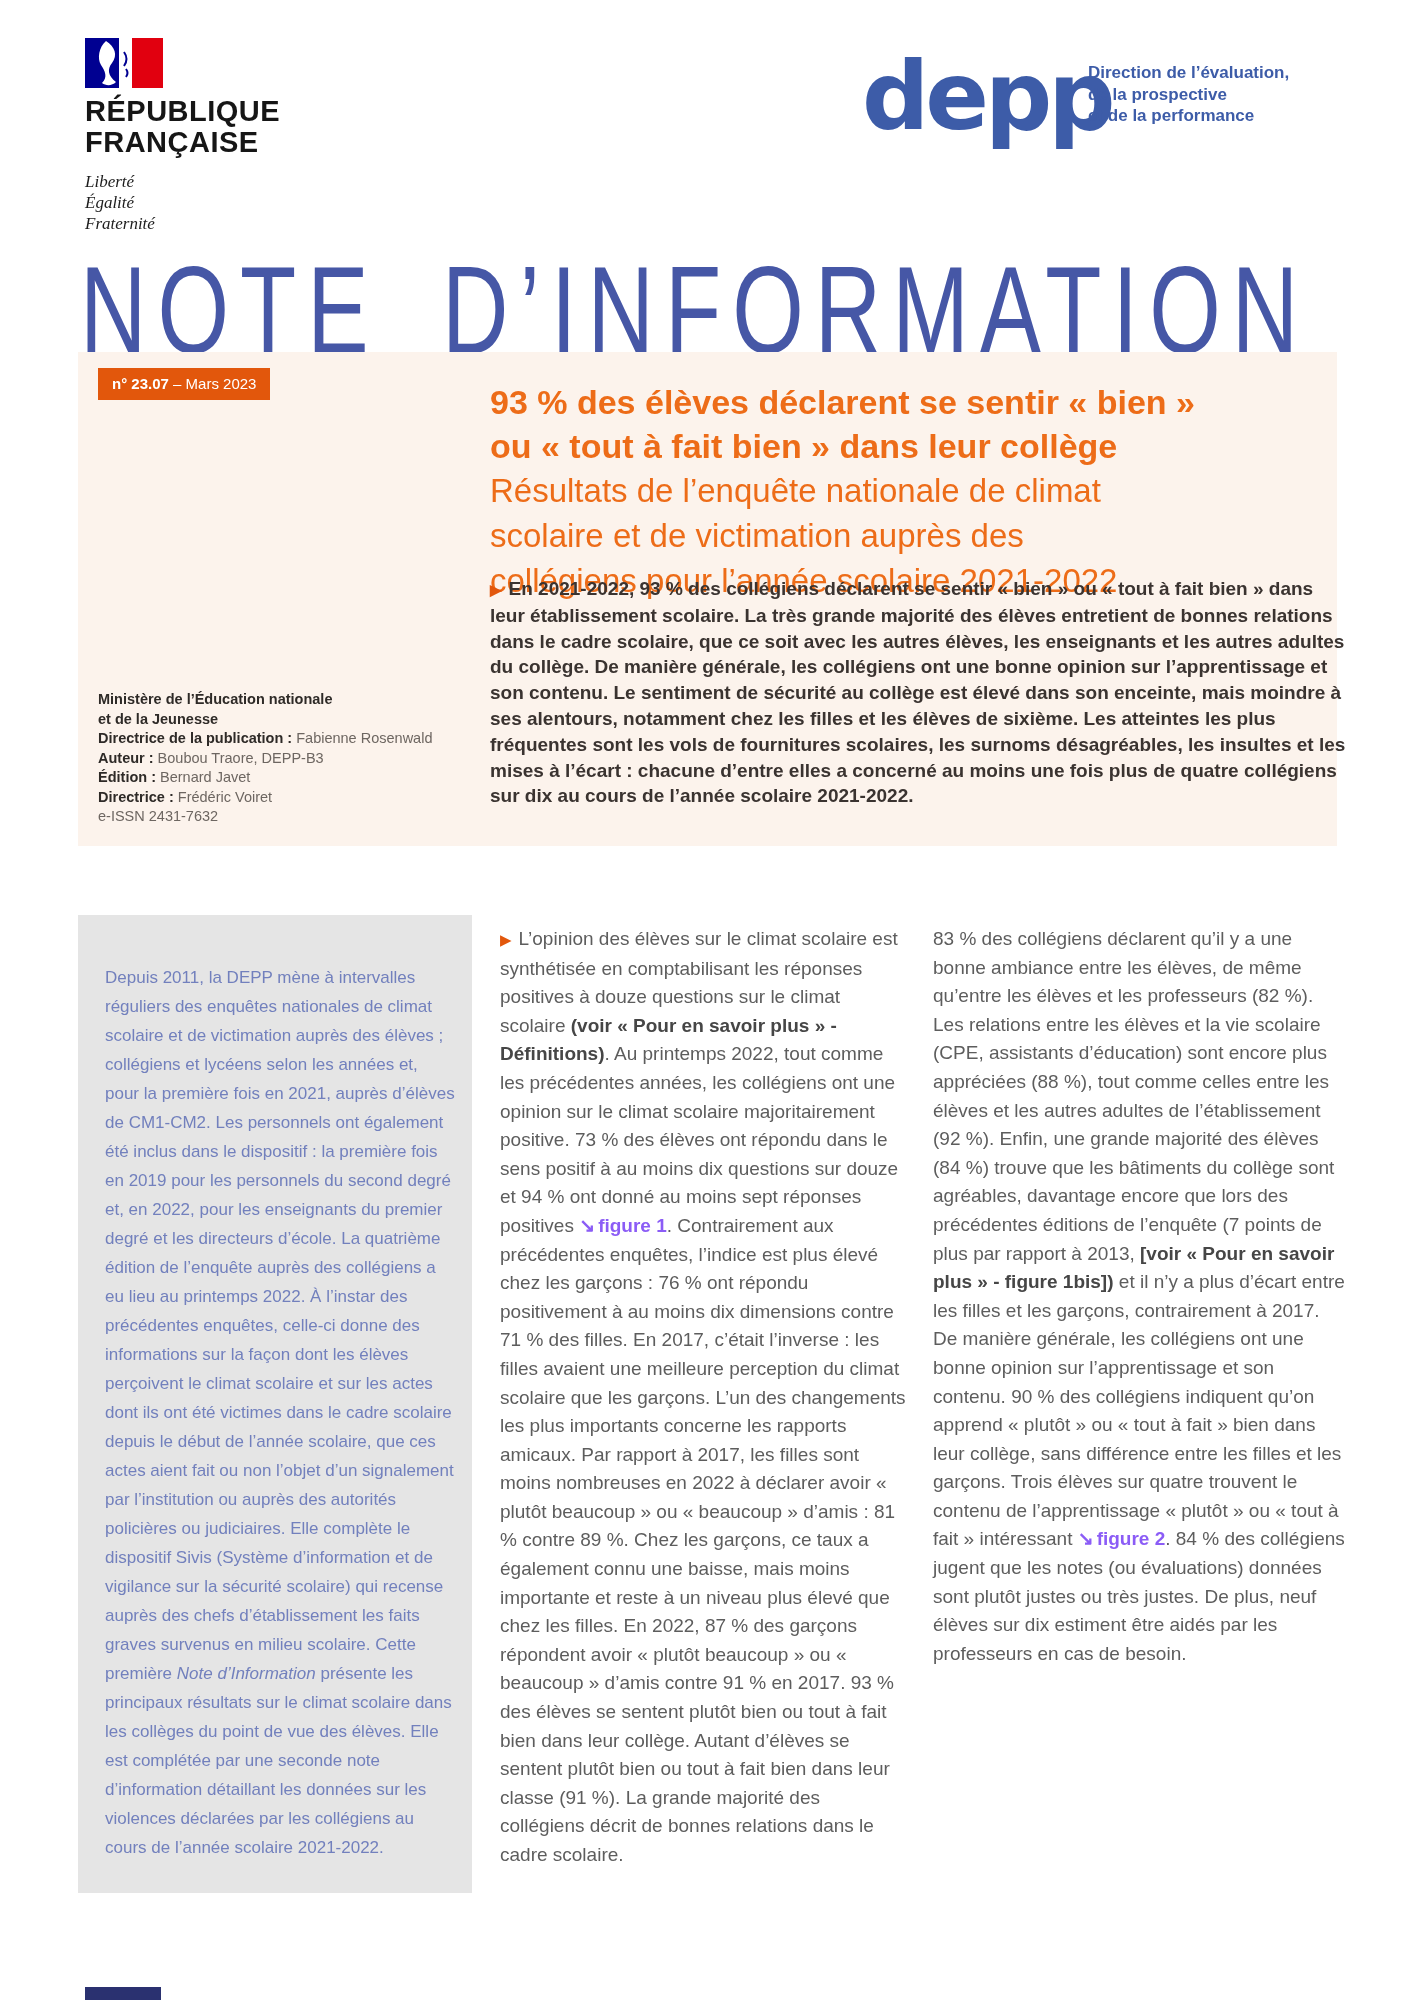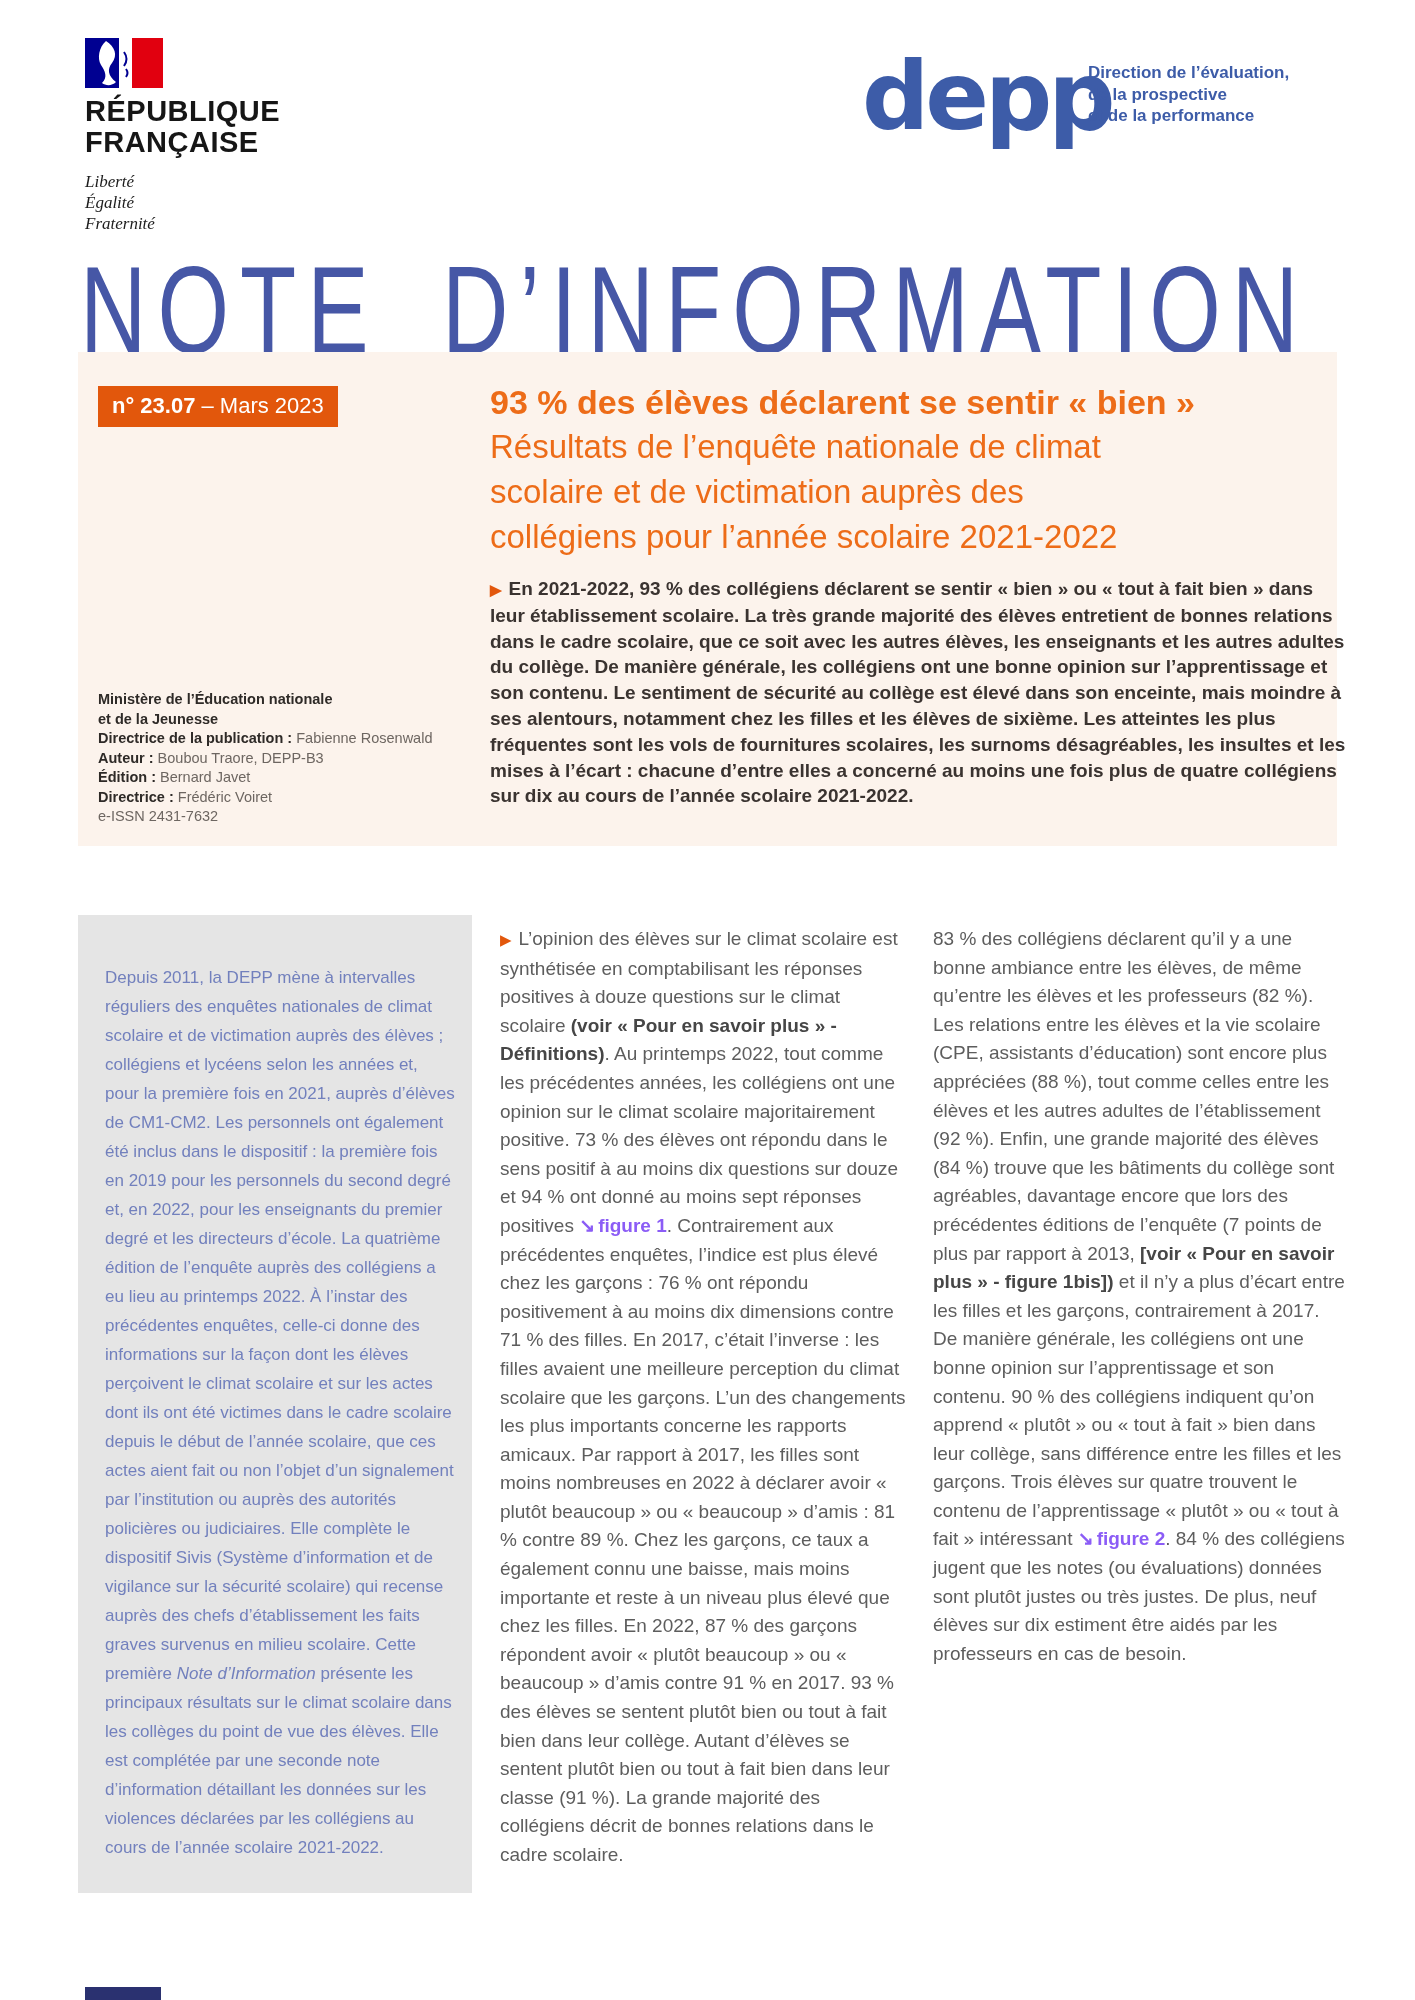--- a/index.html
+++ b/index.html
@@ -19,22 +19,22 @@
   .depp-desc{position:absolute;left:1088px;top:62px;font-weight:bold;font-size:17px;
              line-height:21.5px;color:#3d5ca8;}
 
   
   .note-title{position:absolute;left:80px;top:248px;font-size:92px;line-height:92px;
               font-weight:400;color:#4657a6;letter-spacing:11px;word-spacing:26px;
               transform:scaleY(1.35);transform-origin:left top;white-space:nowrap;}
 
   
   .lead-panel{position:absolute;left:78px;top:352px;width:1259px;height:494px;background:#fcf3ec;}
-  .issue-badge{position:absolute;left:20px;top:34px;background:#e2570c;color:#ffffff;
-               font-size:22px;padding:7px 14px 8px;}
+  .issue-badge{position:absolute;left:20px;top:16px;background:#e2570c;color:#ffffff;
+               font-size:15px;padding:7px 14px 8px;}
   .issue-num{font-weight:bold;}
   .headline{position:absolute;left:412px;top:8px;color:#ed6c18;margin-top:20px;}
   .headline .hb{font-size:34px;font-weight:bold;line-height:44px;}
   .headline .hs{font-size:33px;font-weight:400;line-height:45px;}
   .lead-summary{position:absolute;left:412px;top:224px;width:862px;font-size:19px;
                 line-height:25.8px;font-weight:600;color:#3a3330;}
   .tri{color:#e2570c;font-size:15px;margin-right:7px;}
   .credits{position:absolute;left:20px;top:338px;font-size:14.5px;line-height:19.5px;color:#6d6661;}
   .credits .b{font-weight:bold;color:#2e2a27;}
 
@@ -89,20 +89,21 @@
   <div class="note-title">NOTE D’INFORMATION</div>
 
   <div class="lead-panel">
 
     <div class="issue-badge">
       <span class="issue-num">n° 23.07</span><span> – Mars 2023</span>
     </div>
 
     <div class="headline">
       <div class="hb">93 % des élèves déclarent se sentir « bien »</div>
+      <div class="hb">ou « tout à fait bien » dans leur collège</div>
       <div class="hs">Résultats de l’enquête nationale de climat</div>
       <div class="hs">scolaire et de victimation auprès des</div>
       <div class="hs">collégiens pour l’année scolaire 2021-2022</div>
     </div>
 
     <div class="lead-summary"><span class="tri">▶</span><span>En 2021-2022, 93 % des collégiens déclarent se sentir « bien » ou « tout à fait bien » dans leur établissement scolaire. La très grande majorité des élèves entretient de bonnes relations dans le cadre scolaire, que ce soit avec les autres élèves, les enseignants et les autres adultes du collège. De manière générale, les collégiens ont une bonne opinion sur l’apprentissage et son contenu. Le sentiment de sécurité au collège est élevé dans son enceinte, mais moindre à ses alentours, notamment chez les filles et les élèves de sixième. Les atteintes les plus fréquentes sont les vols de fournitures scolaires, les surnoms désagréables, les insultes et les mises à l’écart : chacune d’entre elles a concerné au moins une fois plus de quatre collégiens sur dix au cours de l’année scolaire 2021-2022.</span></div>
 
     <div class="credits">
       <div class="b">Ministère de l’Éducation nationale</div>
       <div class="b">et de la Jeunesse</div>

